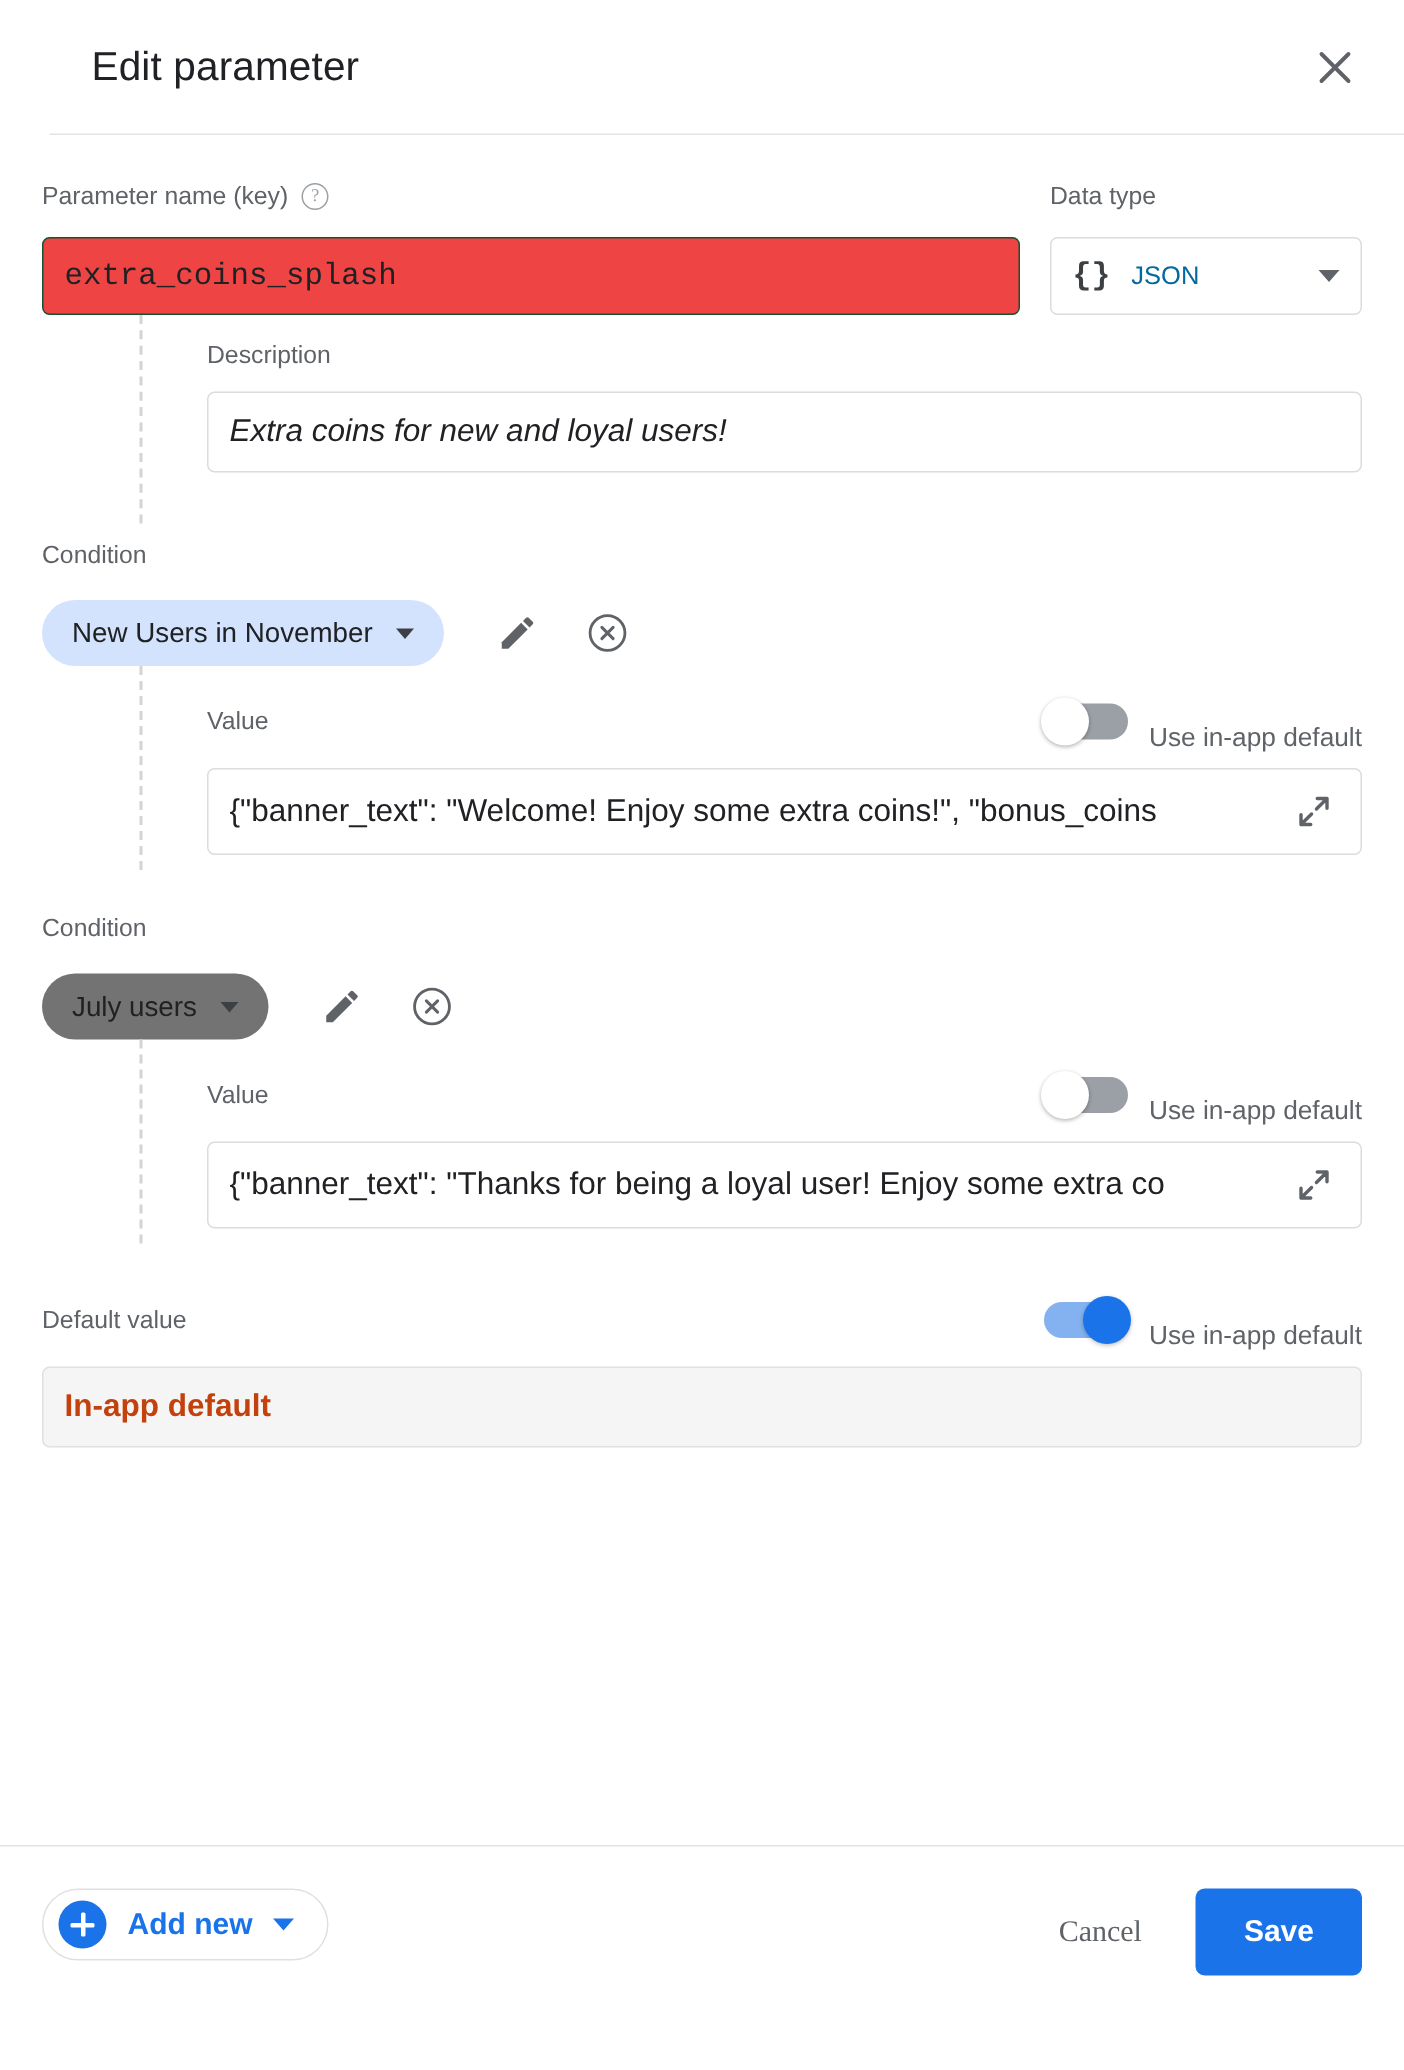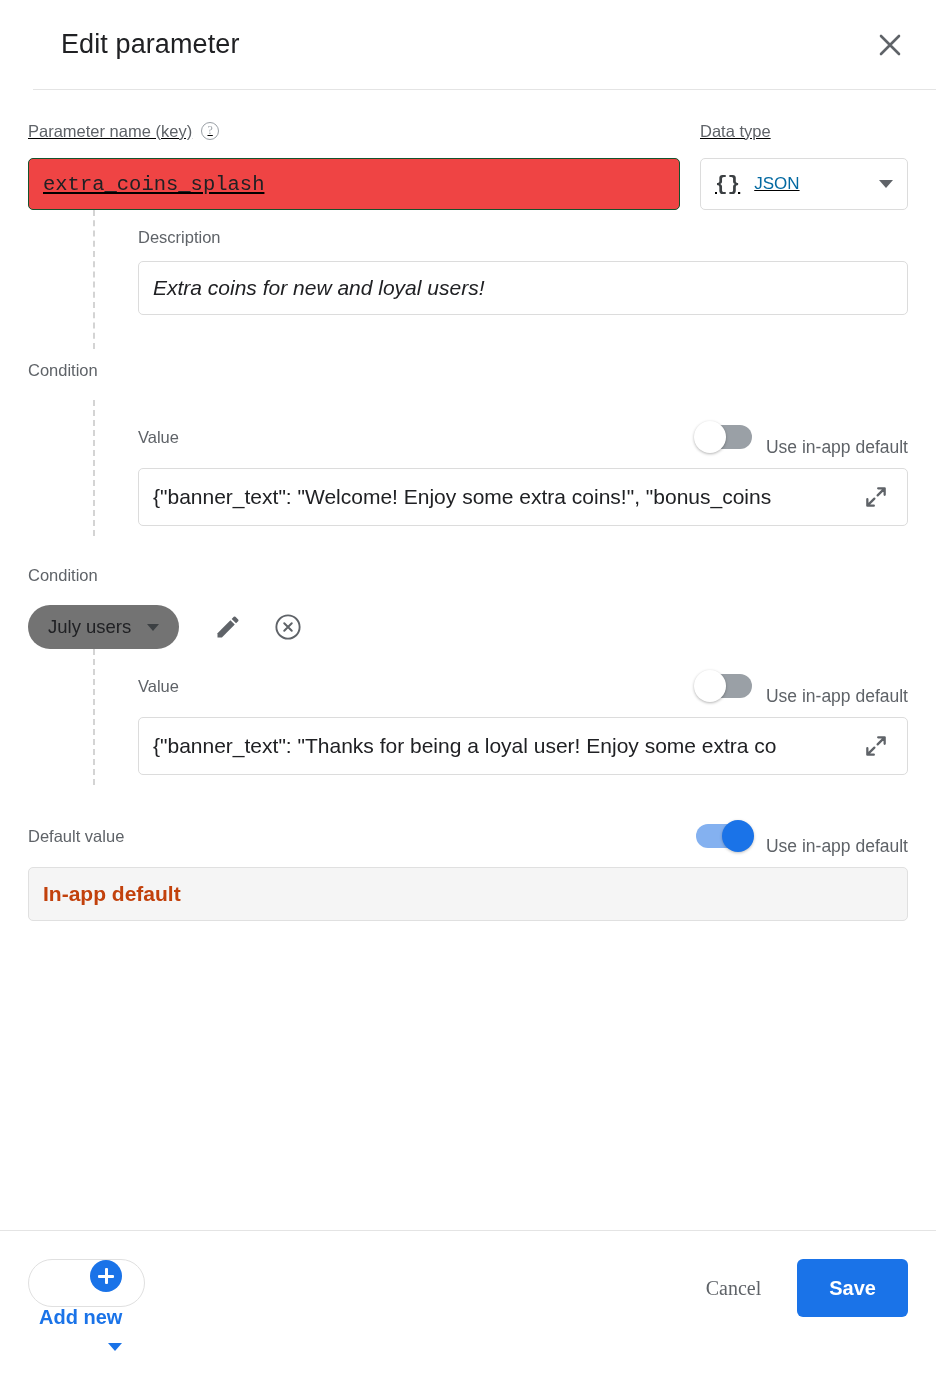--- a/index.html
+++ b/index.html
@@ -64,21 +64,20 @@
     color: #5f6368;
     font-weight: 400;
   }
 
   
   .row-name {
     display: flex;
     align-items: flex-start;
     gap: 20px;
     padding-top: 30px;
-    text-decoration: underline;
   }
   .col-name { flex: 1 1 auto; }
   .col-type { flex: 0 0 208px; }
 
   .label-line {
     display: flex;
     align-items: center;
     gap: 9px;
     height: 22px;
     margin-bottom: 16px;
@@ -335,26 +334,25 @@
     align-items: flex-start;
     padding: 28px 28px 0 28px;
     position: relative;
   }
   .add-new-btn {
     height: 48px;
     border: 1px solid #e0e0e0;
     border-radius: 24px;
     background: #fff;
     display: flex;
-    align-items: flex-end;
+    align-items: center;
     gap: 14px;
     padding: 0 22px 0 10px;
     cursor: pointer;
     font-family: inherit;
-    flex-direction: column;
   }
   .plus-circle {
     width: 32px; height: 32px;
     border-radius: 50%;
     background: #1a73e8;
     position: relative;
     flex: 0 0 auto;
   }
   .plus-circle::before, .plus-circle::after {
     content: "";
@@ -441,20 +439,38 @@
       </div>
     </div>
 
     <div class="indent-block desc-wrap">
       <span class="field-label desc-label">Description</span>
       <div class="desc-input">Extra coins for new and loyal users!</div>
     </div>
 
     <div class="cond-section">
       <span class="field-label cond-label">Condition</span>
+      <div class="chip-row">
+        <button class="chip" style="background:#d3e3fd">
+          <span class="chip-label">New Users in November</span>
+          <span class="chip-caret"></span>
+        </button>
+        <button class="icon-btn pencil" aria-label="Edit">
+          <svg width="28" height="28" viewBox="0 0 24 24">
+            <path d="M3 17.25V21h3.75L17.81 9.94l-3.75-3.75L3 17.25z" fill="#5f6368"></path>
+            <path d="M20.71 7.04a1 1 0 000-1.41l-2.34-2.34a1 1 0 00-1.41 0l-1.83 1.83 3.75 3.75 1.83-1.83z" fill="#5f6368"></path>
+          </svg>
+        </button>
+        <button class="icon-btn remove" aria-label="Remove">
+          <svg width="30" height="30" viewBox="0 0 24 24">
+            <circle cx="12" cy="12" r="9.3" fill="none" stroke="#5f6368" stroke-width="1.5"></circle>
+            <path d="M9 9 L15 15 M15 9 L9 15" stroke="#5f6368" stroke-width="1.6" stroke-linecap="round"></path>
+          </svg>
+        </button>
+      </div>
       <div class="indent-block value-block">
         <div class="value-head">
           <span class="field-label">Value</span>
           <div class="toggle-group">
             <button class="toggle" aria-label="Use in-app default">
               <span class="knob"></span>
             </button>
             <span class="toggle-label">Use in-app default</span>
           </div>
         </div>

